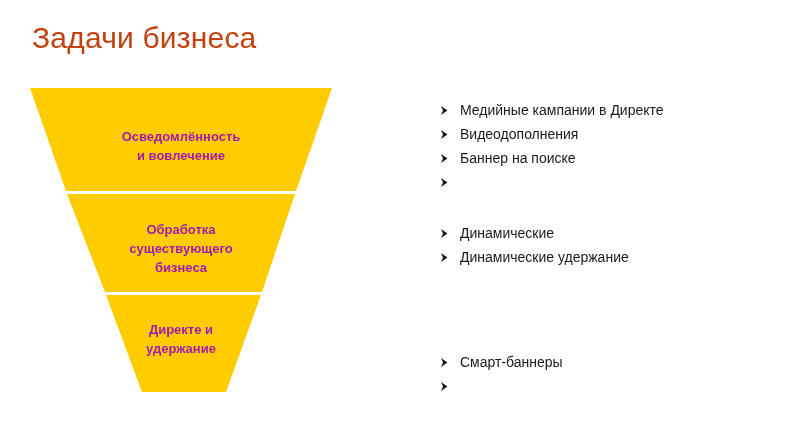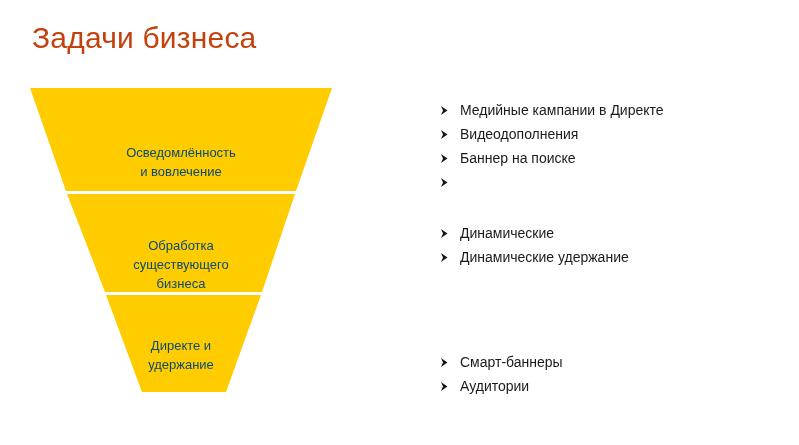--- a/index.html
+++ b/index.html
@@ -41,26 +41,25 @@
     height: 445px;
   }
   .funnel-svg {
     position: absolute;
     left: 0;
     top: 0;
   }
   .funnel-label {
     position: absolute;
     text-align: center;
-    color: #0c4a6e;
+    color: #a21caf;
     font-size: 13px;
     line-height: 19px;
-    font-weight: 400;
+    font-weight: 700;
     white-space: pre-line;
-    margin-top: 16px;
   }
   #funnel-label-0 {
     left: 71px;
     top: 127px;
     width: 220px;
   }
   #funnel-label-1 {
     left: 91px;
     top: 220px;
     width: 180px;
@@ -201,19 +200,18 @@
             </svg>
         </span>
         <span class="bullet-text">Смарт-баннеры</span>
       </div>
       <div class="bullet-row">
         <span class="bullet-marker">
           <svg width="9" height="9" viewBox="0 0 9 9">
               <path d="M1 0 L7.5 4.5 L1 9 L3 4.5 Z" fill="#13171f"></path>
             </svg>
         </span>
-        <span class="bullet-text">Аудитории</span>
       </div>
     </div>
 
   </div>
 
 </div>
 
 </body></html>

